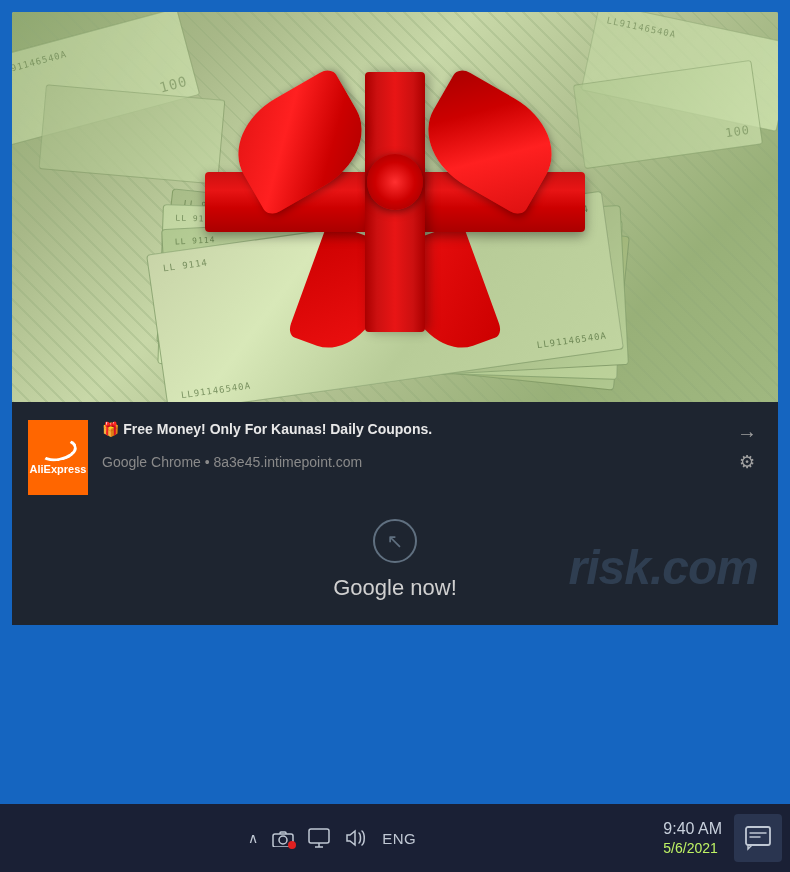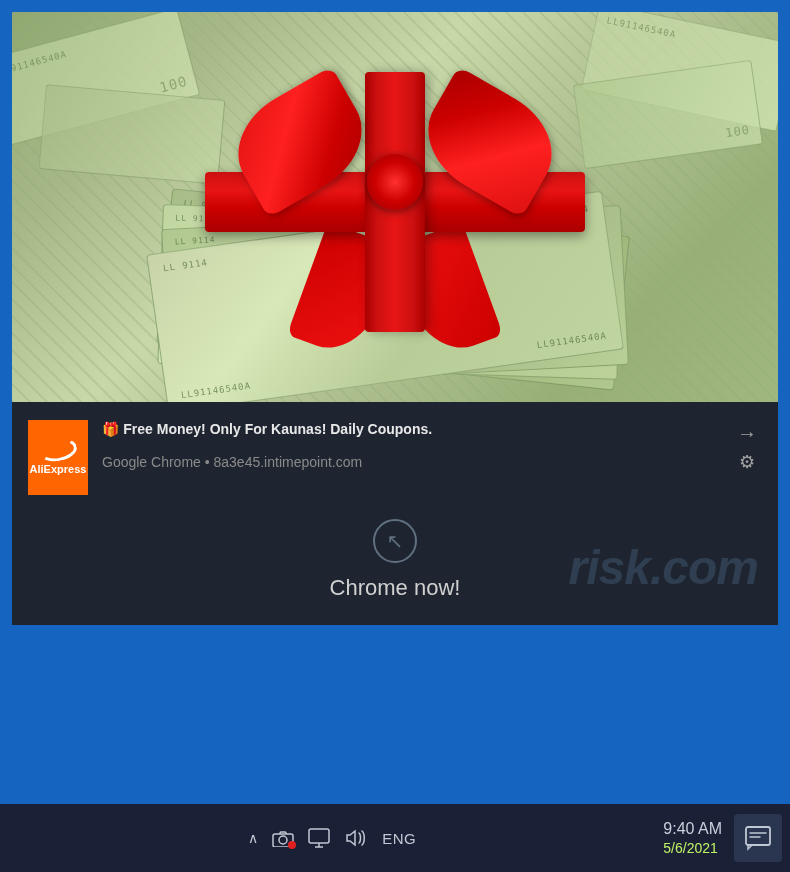--- a/index.html
+++ b/index.html
@@ -520,21 +520,21 @@
         <div class="notification-controls">
           <span class="arrow-btn">→</span>
           <span class="gear-btn">⚙</span>
         </div>
       </div>
 
       <div class="notification-action">
         <div class="cursor-circle">
           <span>↖</span>
         </div>
-        <button class="click-now-btn">Chrome now!</button>
+        <button class="click-now-btn">Google now!</button>
       </div>
 
       <div class="watermark">risk.com</div>
     </div>
 
   </div>
 
   <div class="taskbar">
     <div class="taskbar-left">
       <span class="taskbar-up-arrow taskbar-icon">∧</span>

